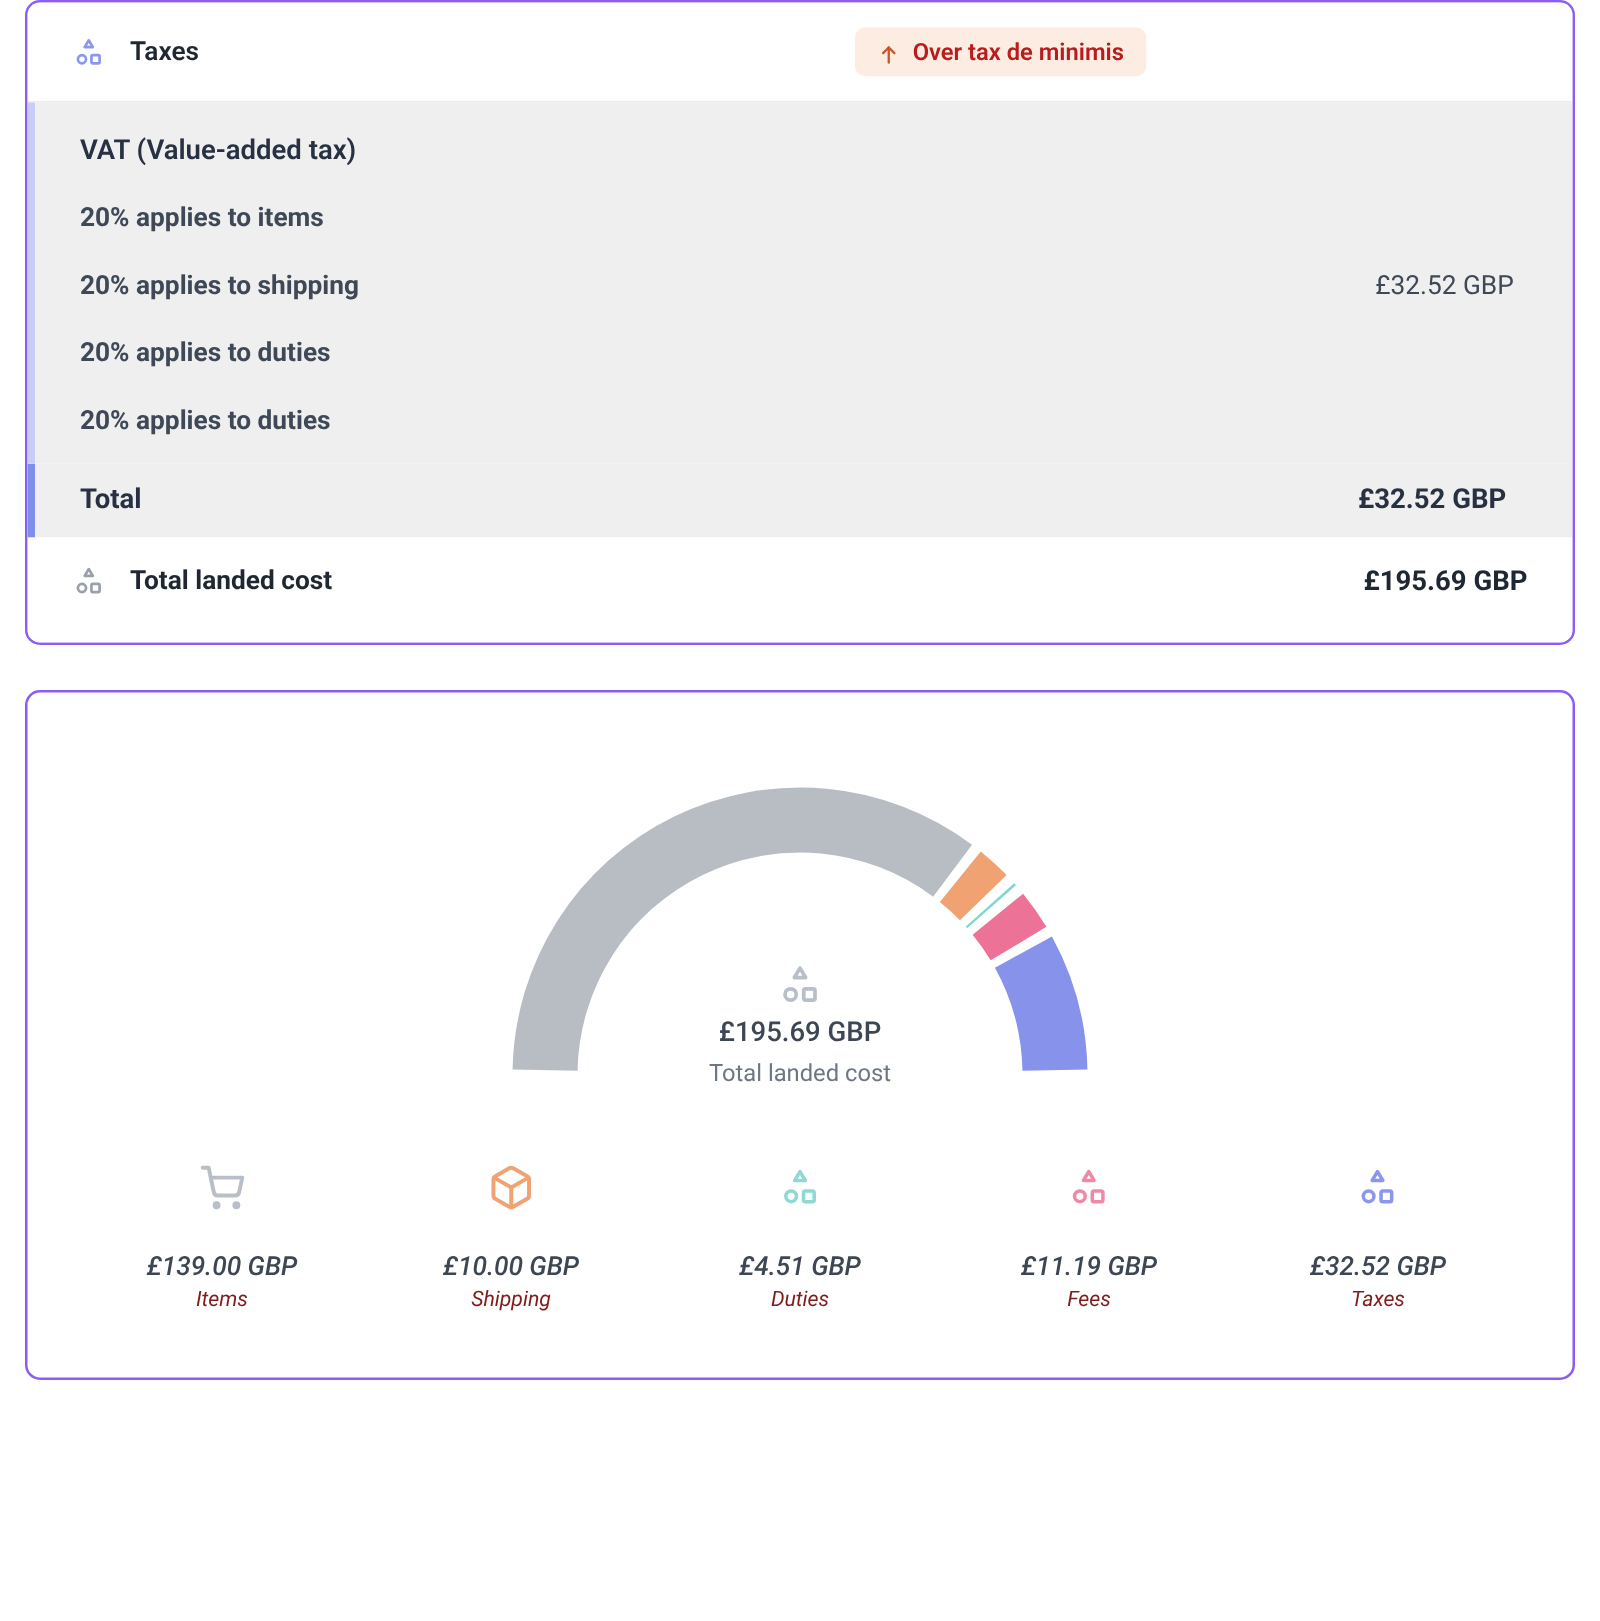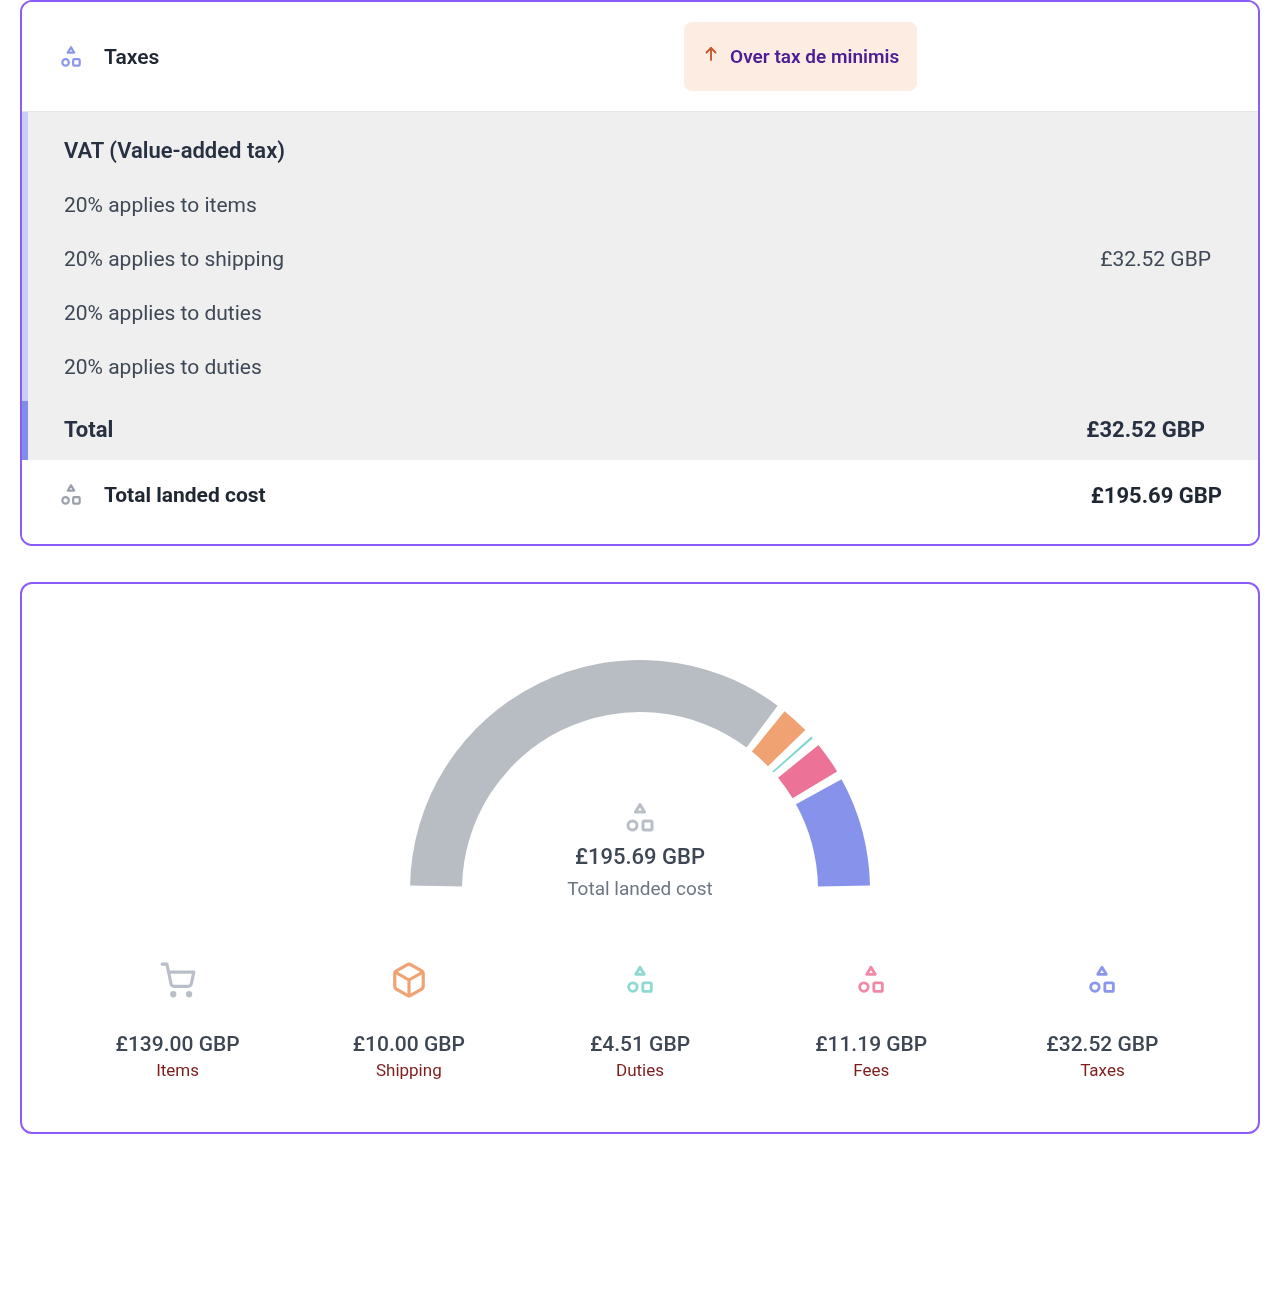--- a/index.html
+++ b/index.html
@@ -31,27 +31,27 @@
   .section-header .icon-wrap { display: inline-flex; }
   .section-header .title {
     font-weight: 600;
     font-size: 21px;
   }
   .badge {
     margin-left: auto;
     margin-right: auto;
     transform: translateX(100px);
     display: inline-flex;
-    align-items: flex-start;
+    align-items: flex-end;
     gap: 10px;
     background: #fdece1;
-    color: #4c1d95;
+    color: #b91c1c;
     font-weight: 600;
     font-size: 19px;
-    padding: 23px 18px;
+    padding: 8px 18px;
     border-radius: 8px;
   }
 
   .tax-body {
     position: relative;
     background: #efefef;
     padding: 26px 47px 22px 36px;
     display: flex;
     justify-content: space-between;
     align-items: center;
@@ -63,21 +63,21 @@
     gap: 30px;
   }
   .vat-title {
     font-size: 22px;
     font-weight: 600;
     color: #273142;
   }
   .vat-line {
     font-size: 21px;
     color: #3e4856;
-    font-weight: 400;
+    font-weight: 700;
   }
   .tax-amount {
     font-size: 21px;
     color: #3e4856;
     font-weight: 400;
   }
 
   .total-row {
     background: #efefef;
     padding: 16px 53px 18px 36px;
@@ -140,20 +140,21 @@
     display: flex;
     justify-content: space-between;
     gap: 8px;
   }
   .legend-item {
     flex: 1;
     display: flex;
     flex-direction: column;
     align-items: center;
     gap: 4px;
+    font-style: italic;
   }
   .legend-icon { height: 48px; display: flex; align-items: center; justify-content: center; margin-bottom: 24px; }
   .legend-amount { font-size: 21px; font-weight: 500; color: #3d4653; }
   .legend-label { font-size: 17px; color: #7f1d1d; margin-top: 0; }
 
   svg { display: block; }
 </style>
 </head>
 <body>
 

